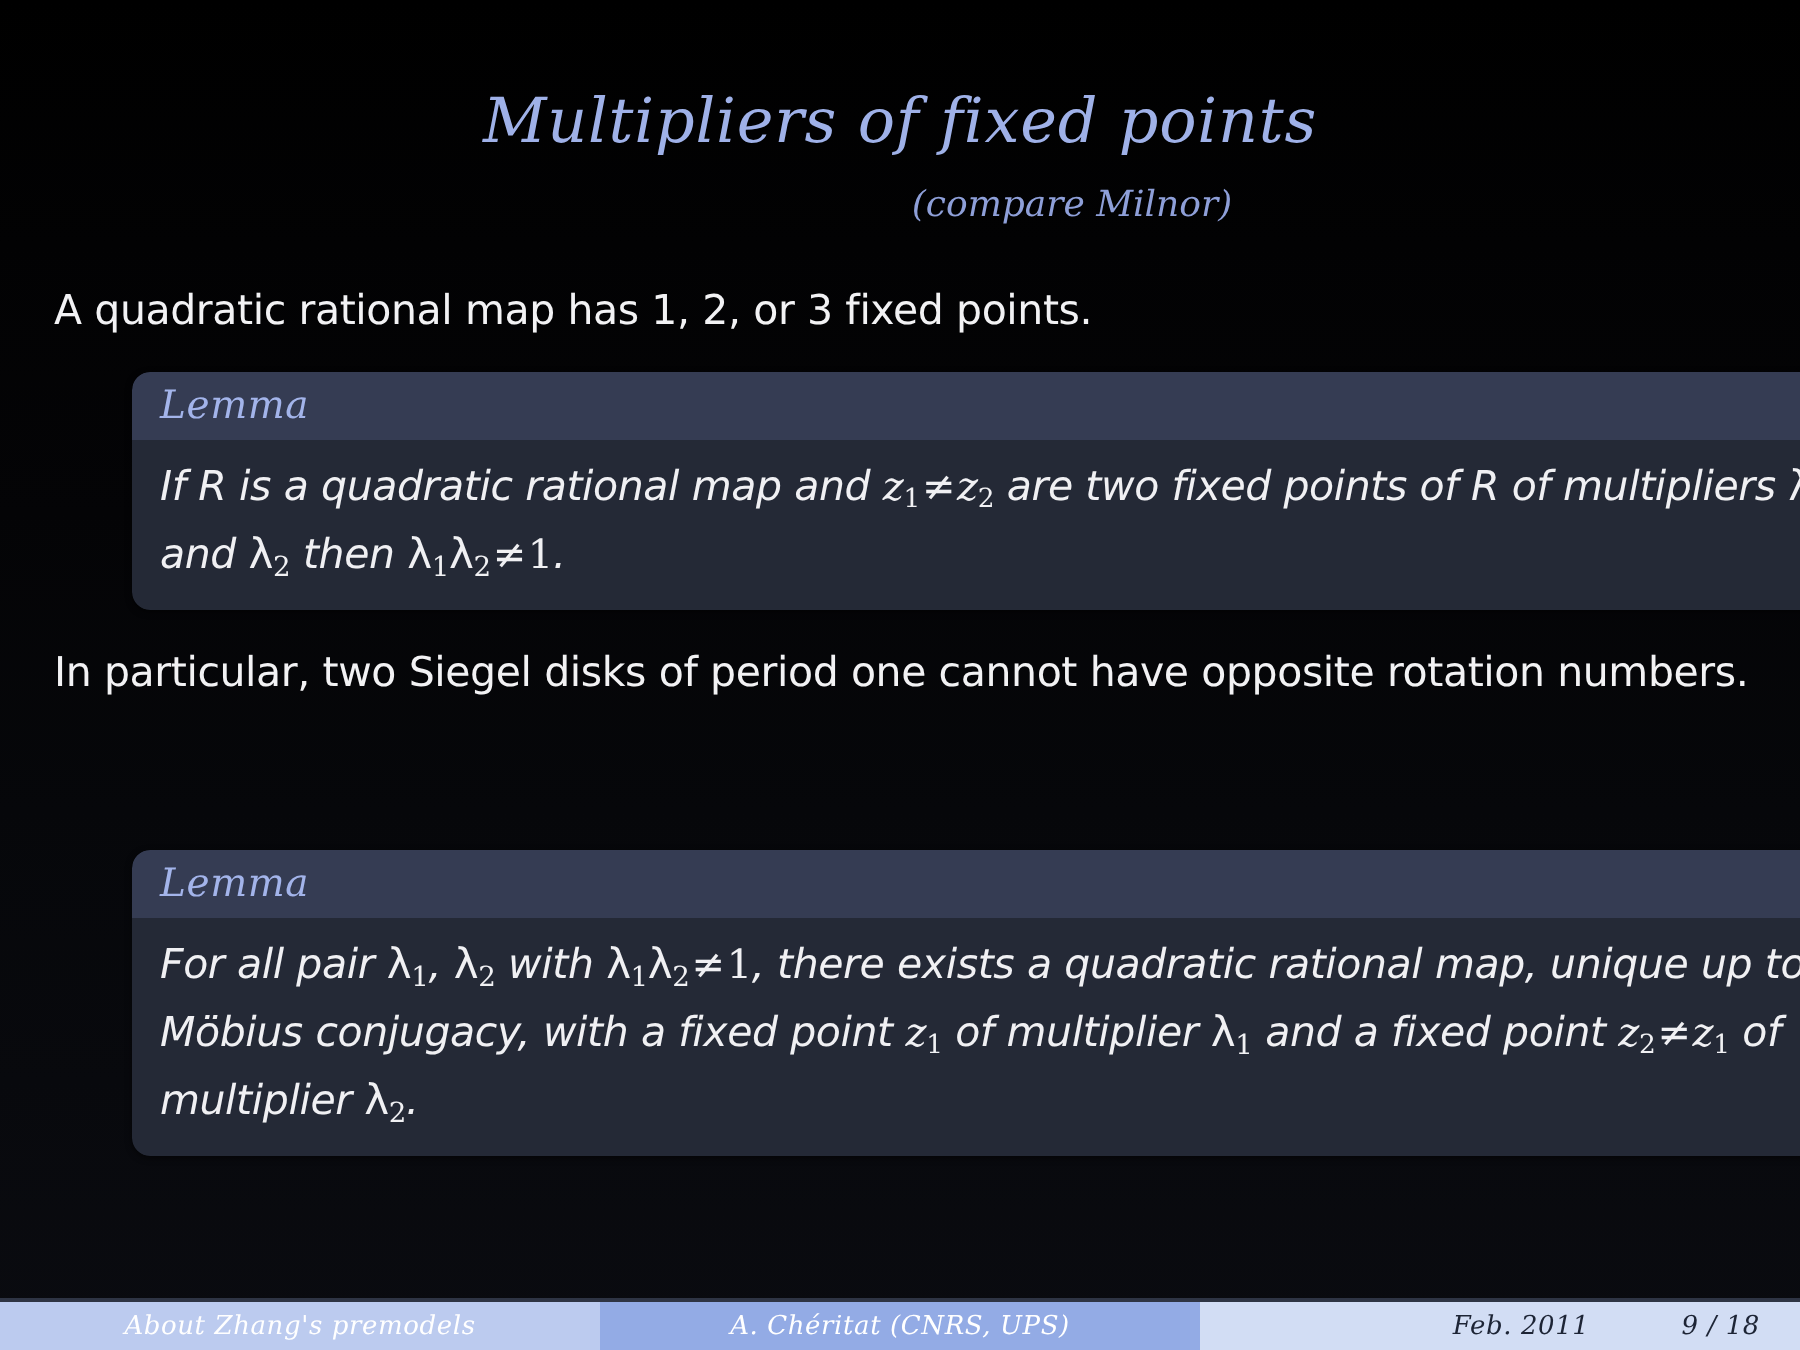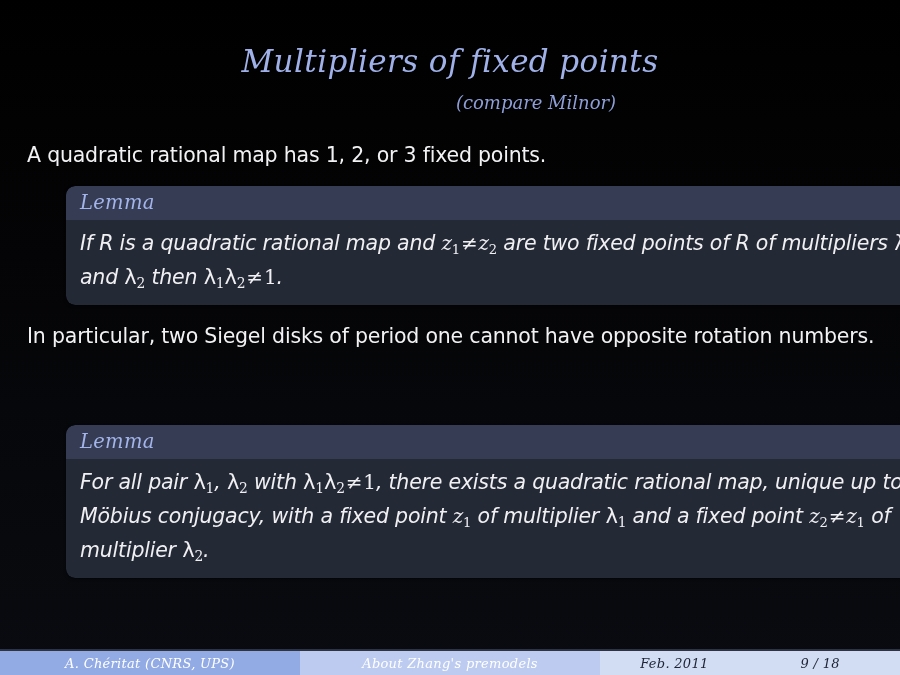--- a/index.html
+++ b/index.html
@@ -159,25 +159,24 @@
     justify-content: center;
   }
   #foot-talk {
     width: 300px;
     background: #bccbef;
     justify-content: center;
   }
   #foot-meta {
     width: 300px;
     background: #d2ddf4;
-    justify-content: center;
+    justify-content: flex-end;
     color: #1d2435;
     padding-right: 20px;
     box-sizing: border-box;
-    gap: 46px;
   }
   #foot-date { margin-right: 46px; }
   #foot-page { }
   #footer-topline {
     position: absolute;
     left: 0; bottom: 24px;
     width: 900px; height: 2px;
     background: #2e3444;
   }
 </style>
@@ -209,21 +208,21 @@
       <span class="block-title">Lemma</span>
     </div>
     <div class="block-body">
       <span>For all pair </span><span class="lam"><span>λ</span><sub>1</sub></span><span>, </span><span class="lam"><span>λ</span><sub>2</sub></span><span> with </span><span class="lam"><span>λ</span><sub>1</sub></span><span class="lam"><span>λ</span><sub>2</sub></span><span class="mathop">≠</span><span class="mathnum">1</span><span>, there exists a quadratic rational map, unique up to Möbius conjugacy, with a fixed point </span><span class="mathvar"><span>z</span><sub>1</sub></span><span> of multiplier </span><span class="lam"><span>λ</span><sub>1</sub></span><span> and a fixed point </span><span class="mathvar"><span>z</span><sub>2</sub></span><span class="mathop">≠</span><span class="mathvar"><span>z</span><sub>1</sub></span><span> of multiplier </span><span class="lam"><span>λ</span><sub>2</sub></span><span>.</span>
     </div>
   </div>
 
 
   <div id="footer-topline"></div>
   <div id="footer">
+    <div class="foot-seg" id="foot-talk">About Zhang's premodels</div>
     <div class="foot-seg" id="foot-author">A. Chéritat  (CNRS, UPS)</div>
-    <div class="foot-seg" id="foot-talk">About Zhang's premodels</div>
     <div class="foot-seg" id="foot-meta">
       <span id="foot-date">Feb. 2011</span>
       <span id="foot-page">9 / 18</span>
     </div>
   </div>
 
 </div>
 
 </body></html>

